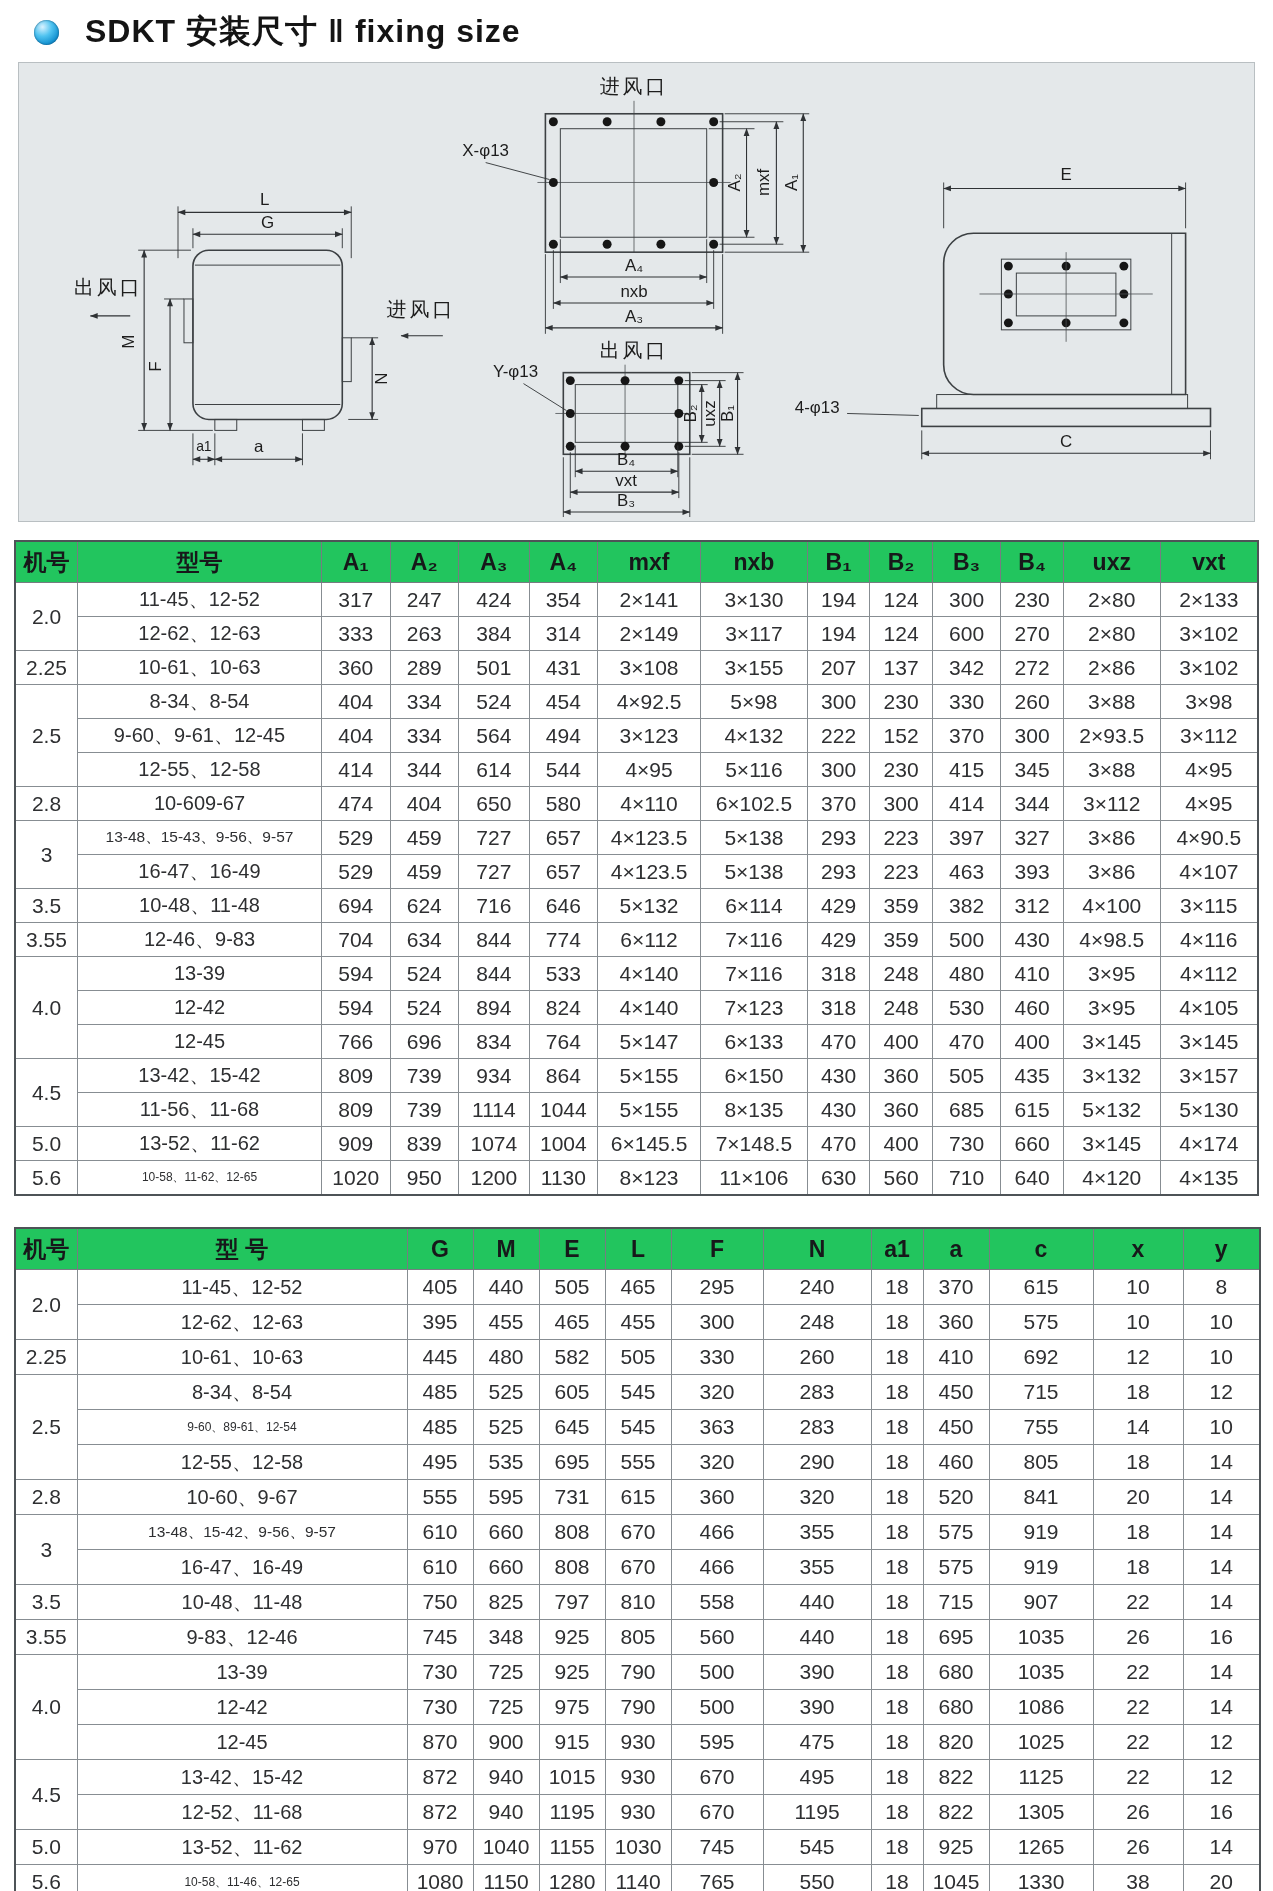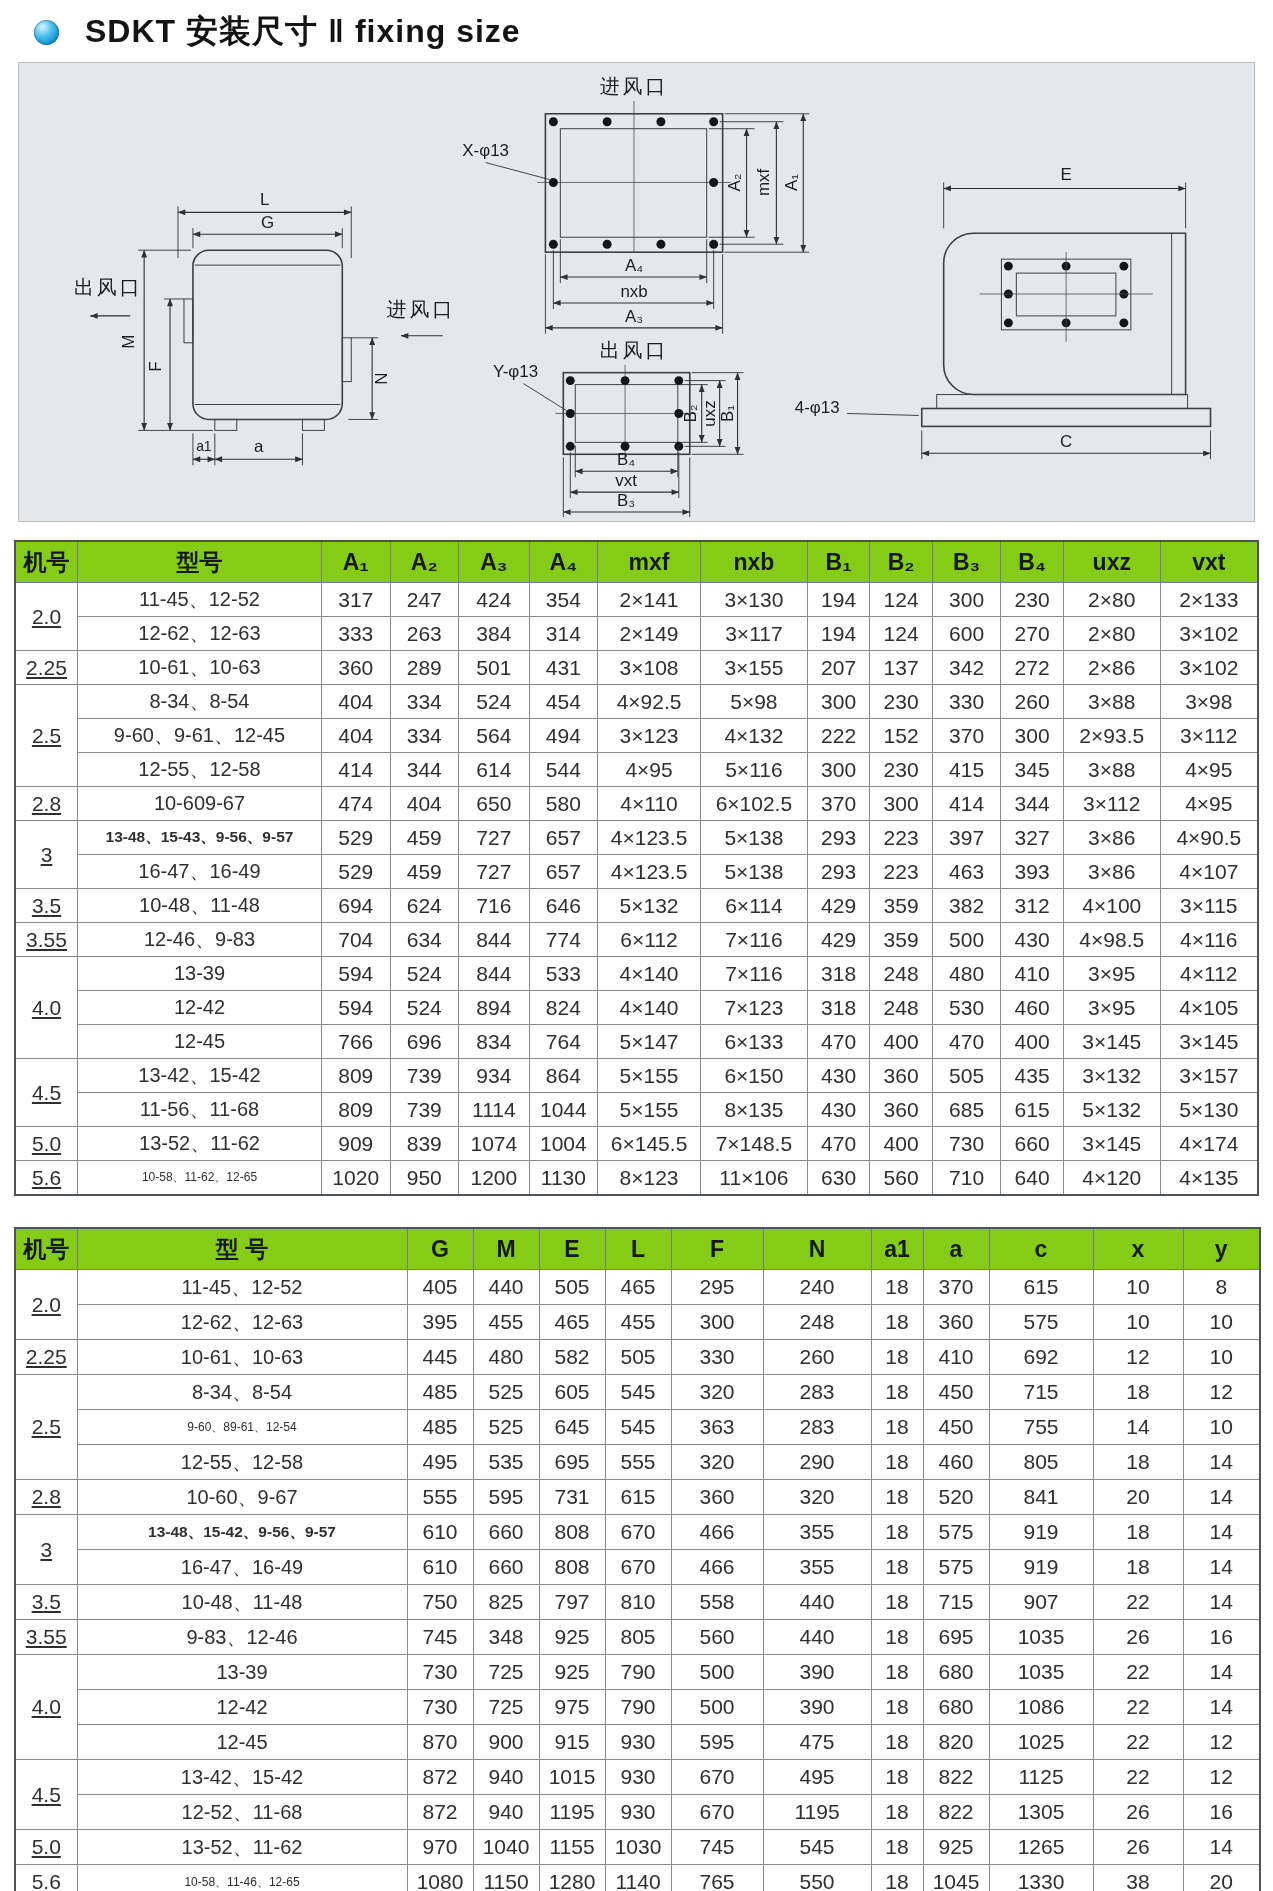--- a/index.html
+++ b/index.html
@@ -26,29 +26,29 @@
   svg text{fill:#1d1d1d;}
   svg .lab{font-size:17px;text-anchor:middle;}
   svg .sm{font-size:14px;text-anchor:middle;}
   svg .cjk{font-size:20px;text-anchor:middle;letter-spacing:3px;}
 
   
   .tbl-wrap{position:absolute;left:14px;}
   #t1wrap{top:540px;}
   #t2wrap{top:1227px;}
   table{border-collapse:collapse;table-layout:fixed;width:1245px;border:2px solid #4e5357;}
-  th{background:#84cc16;font-weight:bold;font-size:23px;height:40px;
+  th{background:#22c55e;font-weight:bold;font-size:23px;height:40px;
      border:1.5px solid #767c81;color:#17181a;padding:0;}
   td{border:1.5px solid #878d92;text-align:center;font-size:21px;color:#2e2f31;
      height:33px;padding:0 2px;background:#fff;overflow:hidden;white-space:nowrap;}
   #table2 td{height:34px;}
   td.model-cell{font-size:20px;}
   td.model-cell.long{font-size:12px;}
-  td.model-cell.xlong{font-size:15.5px;font-weight:bold;}
-  td.size-cell{font-size:21px;text-decoration:underline;}
+  td.model-cell.xlong{font-size:15.5px;}
+  td.size-cell{font-size:21px;}
 </style>
 </head>
 <body>
 
 <div class="page">
 
   <div class="title-row">
     <span class="title-dot"></span>
     <span class="title-text">
       <span>SDKT 安装尺寸</span><span class="divider">‖</span><span>fixing size</span>

